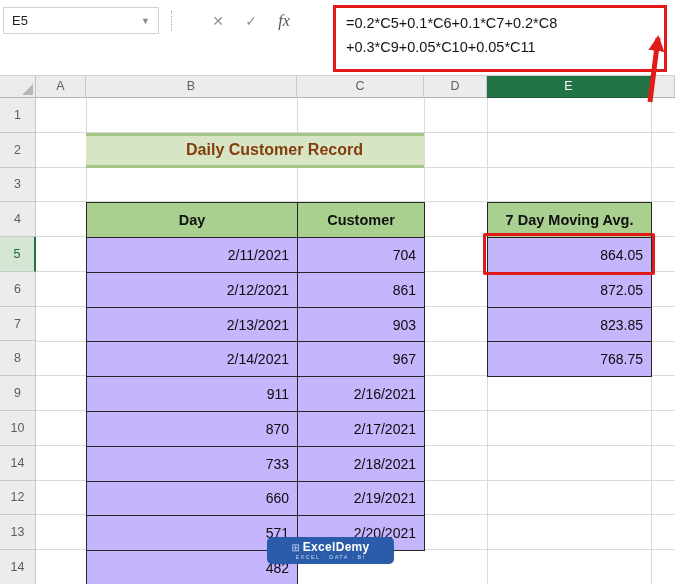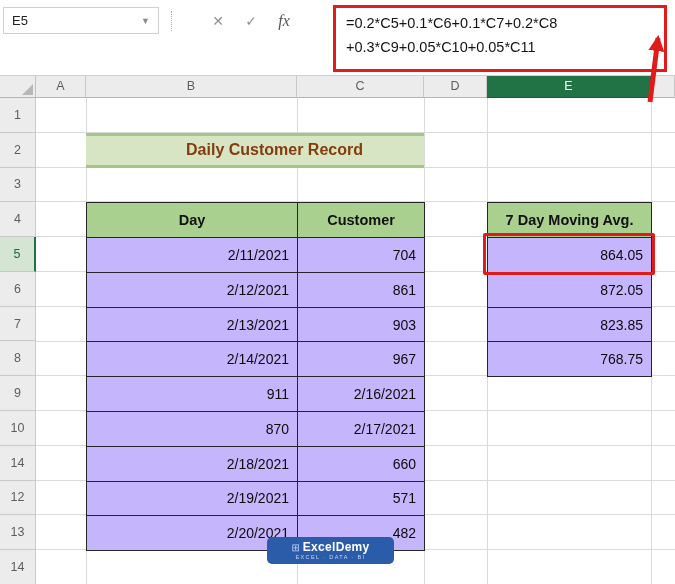--- a/index.html
+++ b/index.html
@@ -143,20 +143,21 @@
         <div class="cell date">2/12/2021</div>
         <div class="cell num">861</div>
         <div class="cell date">2/13/2021</div>
         <div class="cell num">903</div>
         <div class="cell date">2/14/2021</div>
         <div class="cell num">967</div>
         <div class="cell num">911</div>
         <div class="cell date">2/16/2021</div>
         <div class="cell num">870</div>
         <div class="cell date">2/17/2021</div>
+        <div class="cell num">733</div>
         <div class="cell date">2/18/2021</div>
         <div class="cell num">660</div>
         <div class="cell date">2/19/2021</div>
         <div class="cell num">571</div>
         <div class="cell date">2/20/2021</div>
         <div class="cell num">482</div>
       </div>
 
       <div class="avg-table">
         <div class="cell th">7 Day Moving Avg.</div>

